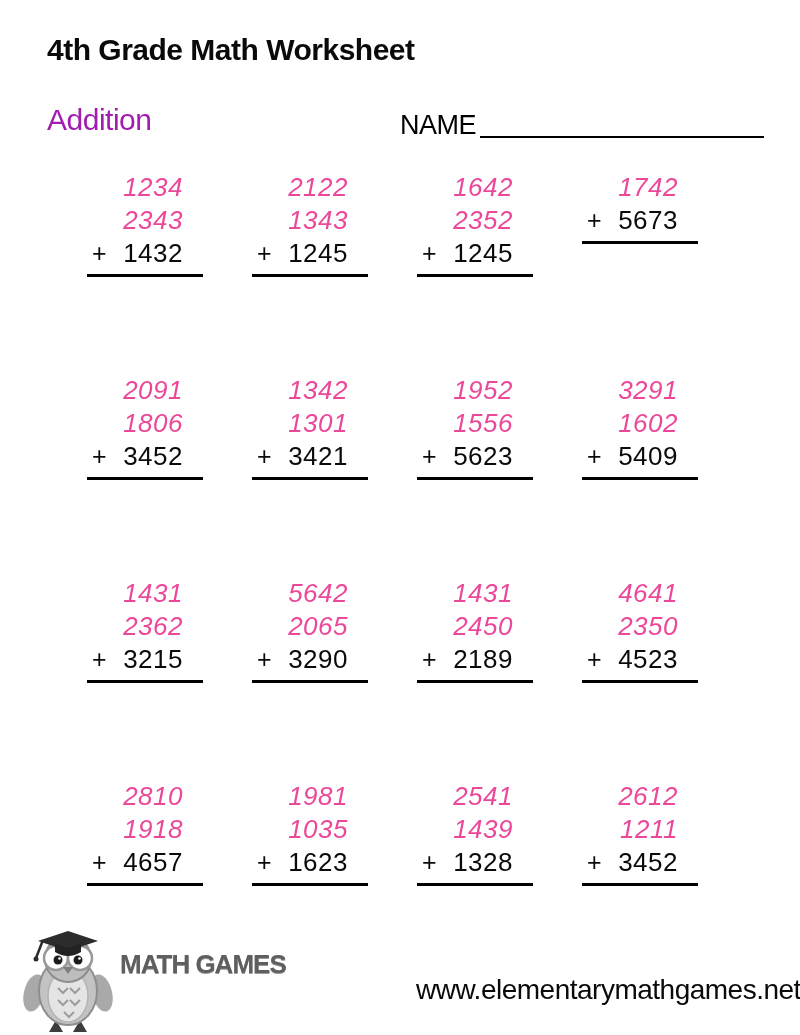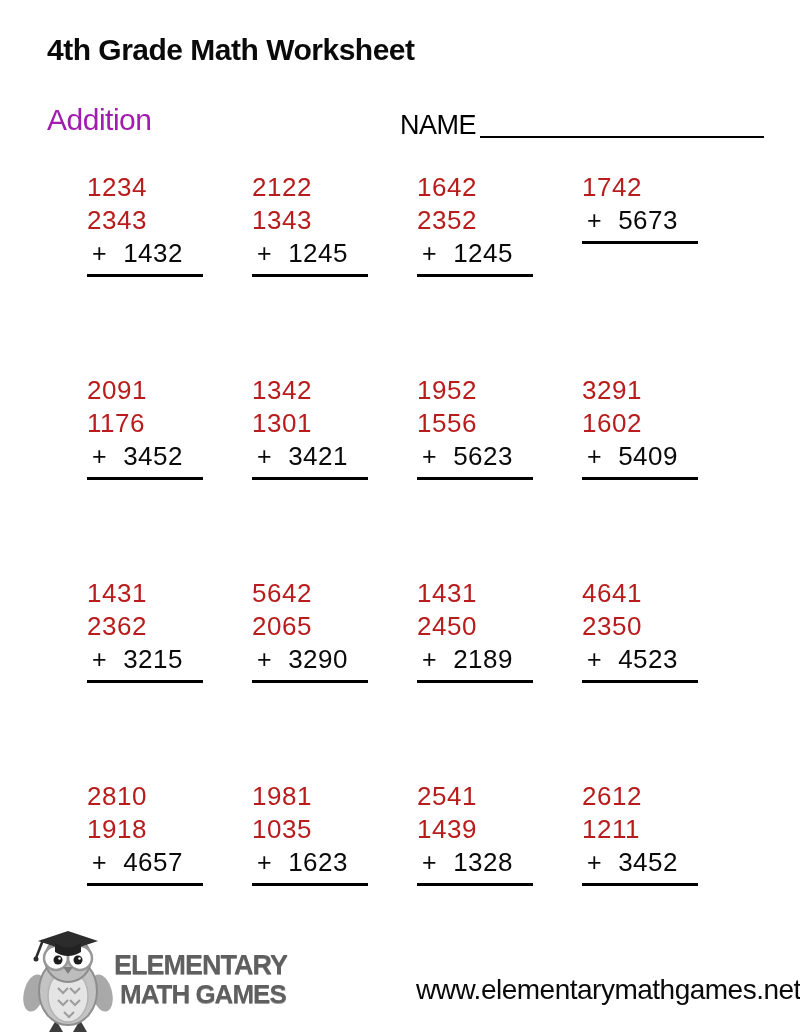--- a/index.html
+++ b/index.html
@@ -37,23 +37,24 @@
   
   .problems {
     position:absolute; left:38px; top:171px;
     display:grid;
     grid-template-columns:repeat(4, 165px);
     grid-auto-rows:203px;
   }
   .cell { display:flex; justify-content:flex-end; align-items:flex-start; }
   .problem { width:116px; display:flex; flex-direction:column; }
   .addend {
-    text-align:left; padding-right:20px;
+    text-align:right; padding-right:20px;
     font-size:26px; line-height:33px; letter-spacing:0.5px;
-    color:#b91c1c;
+    color:#ec4899;
+    font-style:italic;
   }
   .addend-last {
     display:flex; justify-content:space-between; align-items:baseline;
     padding-left:5px; padding-right:20px;
     font-size:26px; line-height:33px; letter-spacing:0.5px;
     color:#0a0a0a;
   }
   .plus { font-size:25px; }
   .answer-line {
     width:116px; height:0;
@@ -132,21 +133,21 @@
           <span class="plus">+</span>
           <span>5673</span>
         </div>
     <div class="answer-line"></div>
   </div>
     </div>
 
   <div class="cell">
       <div class="problem">
     <div class="addend">2091</div>
-    <div class="addend">1176</div>
+    <div class="addend">1806</div>
     <div class="addend-last">
           <span class="plus">+</span>
           <span>3452</span>
         </div>
     <div class="answer-line"></div>
   </div>
     </div>
 
   <div class="cell">
       <div class="problem">
@@ -315,17 +316,16 @@
     <path d="M50 44 L45 37 L55 37 Z" fill="#7e7e7e"></path>
 
     <path d="M50 1 L80 11 L50 21 L20 11 Z" fill="#2c2c2c"></path>
     <path d="M37 13 q13 9 26 0 l0 9 q-13 8 -26 0 Z" fill="#222222"></path>
     <line x1="25" y1="10" x2="18" y2="28" stroke="#2c2c2c" stroke-width="2.5"></line>
     <circle cx="18" cy="29" r="2.5" fill="#2c2c2c"></circle>
   </svg>
 </div>
 
 <div class="logo-text">
-  <div class="logo-line1">ELEMENTARY</div>
   <div class="logo-line2">MATH GAMES</div>
 </div>
 
 <div class="website">www.elementarymathgames.net</div>
 
 </body></html>

